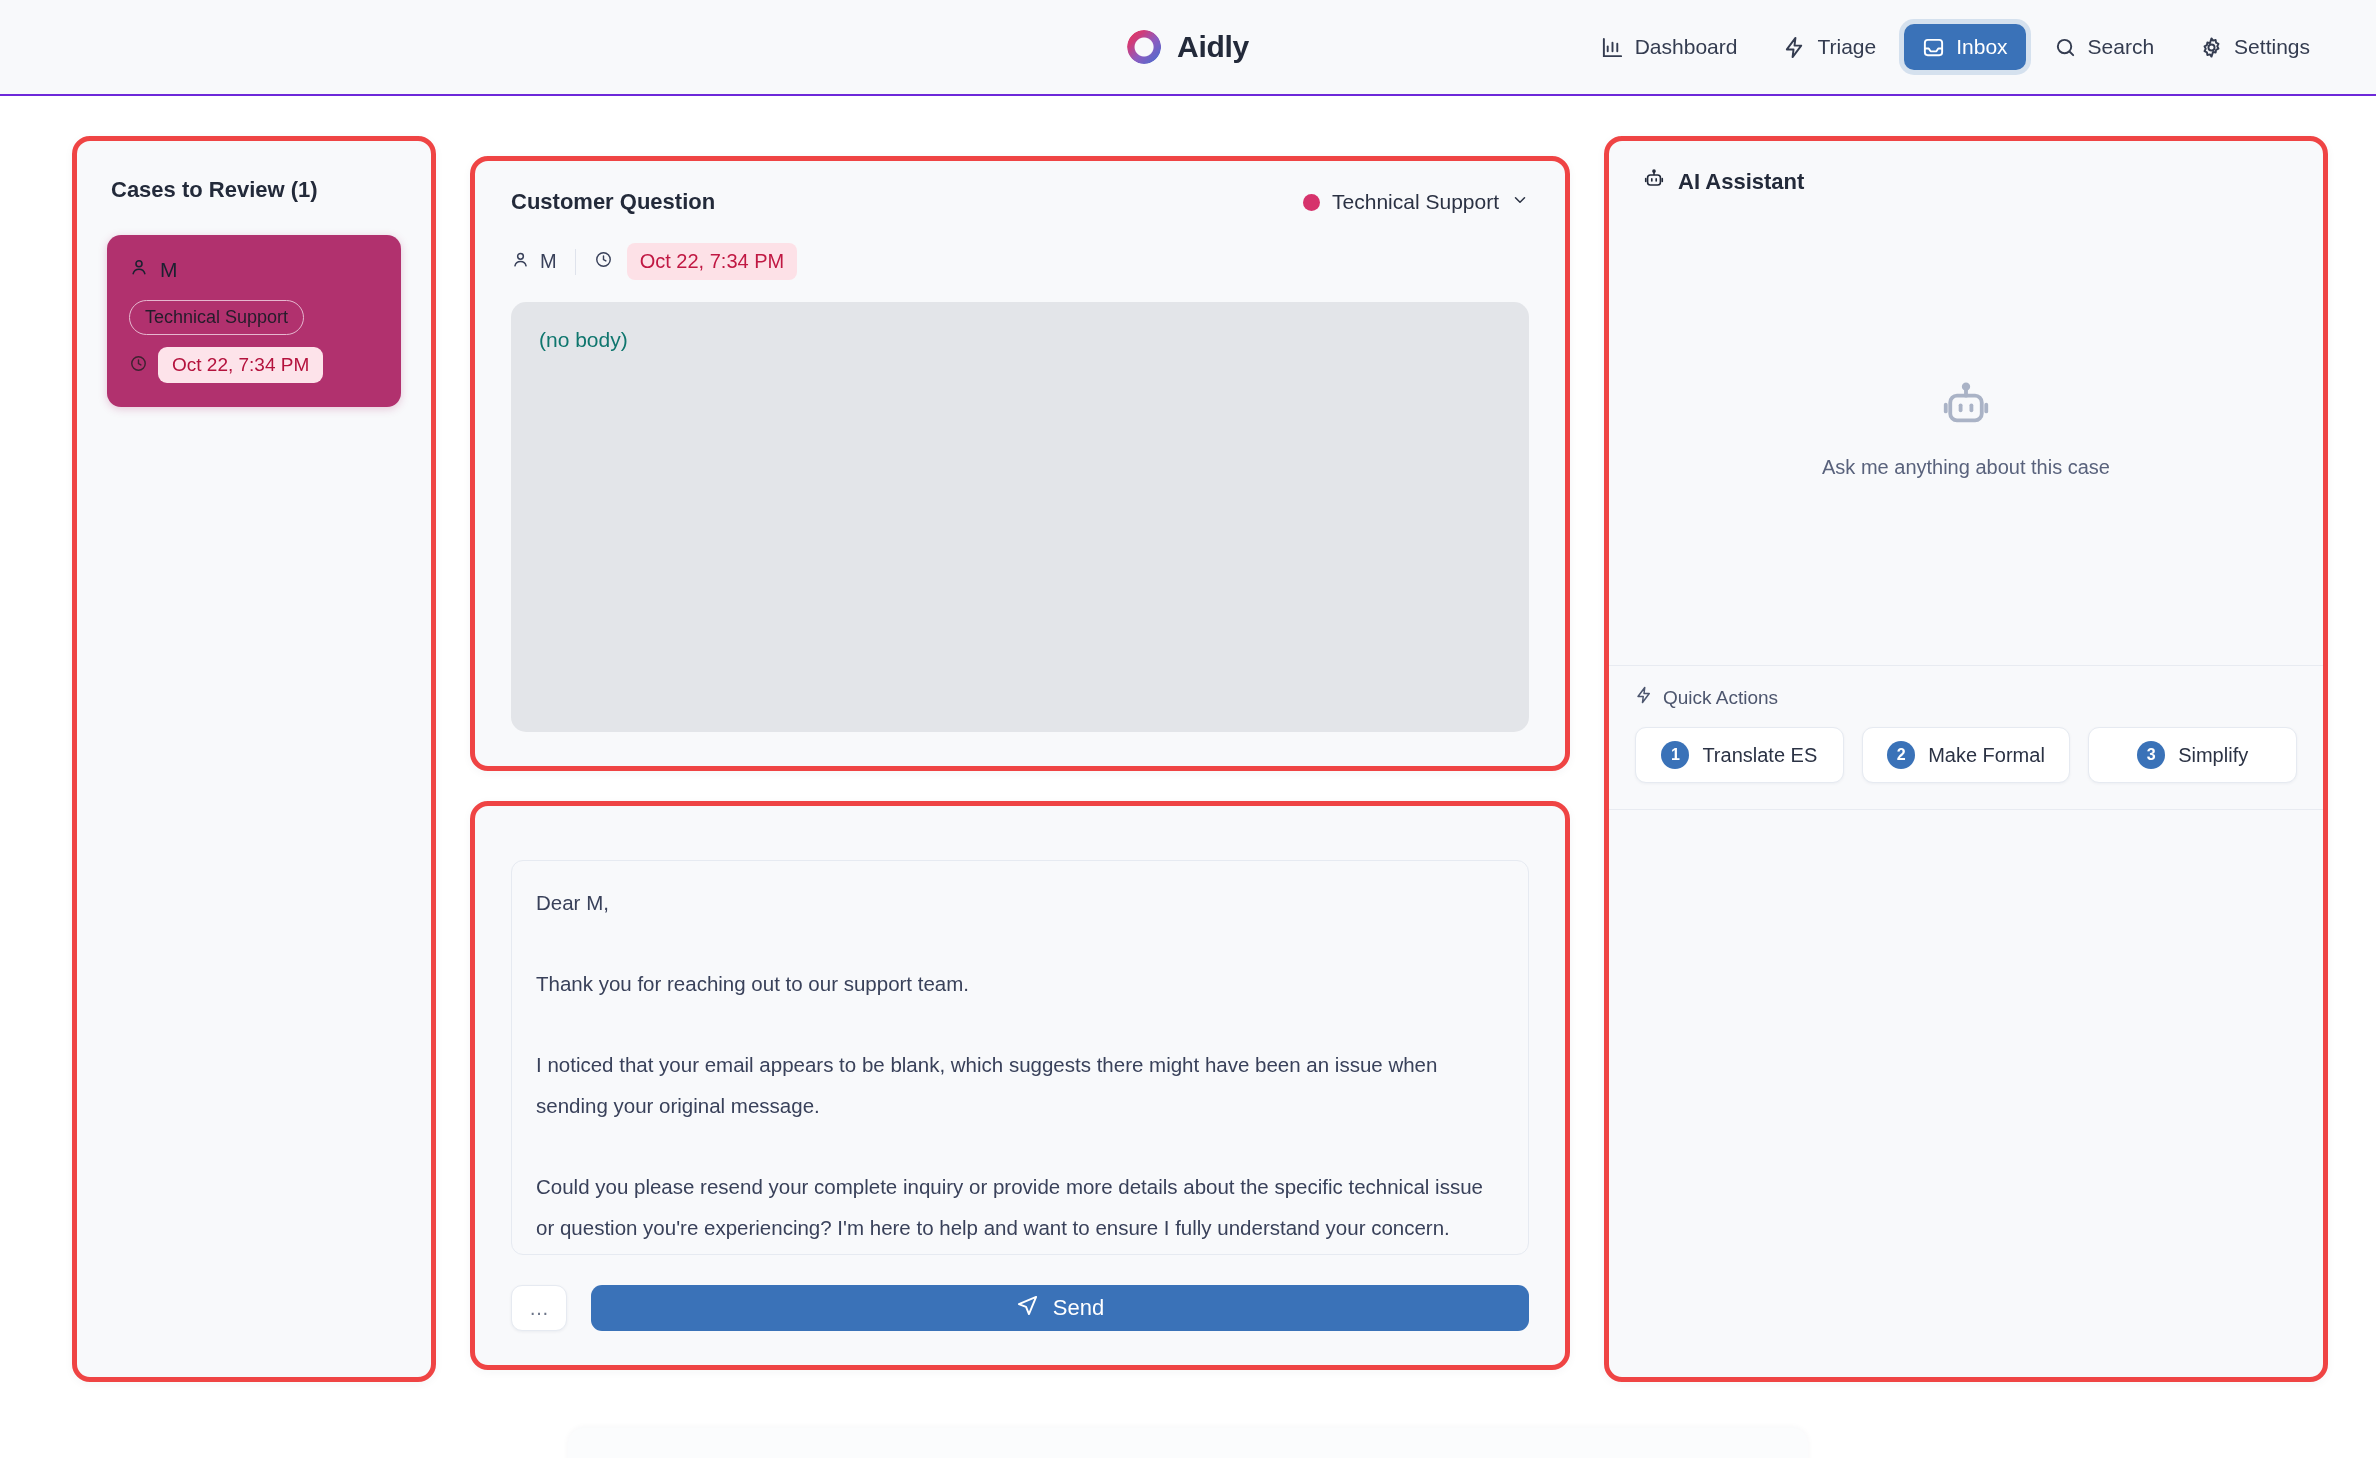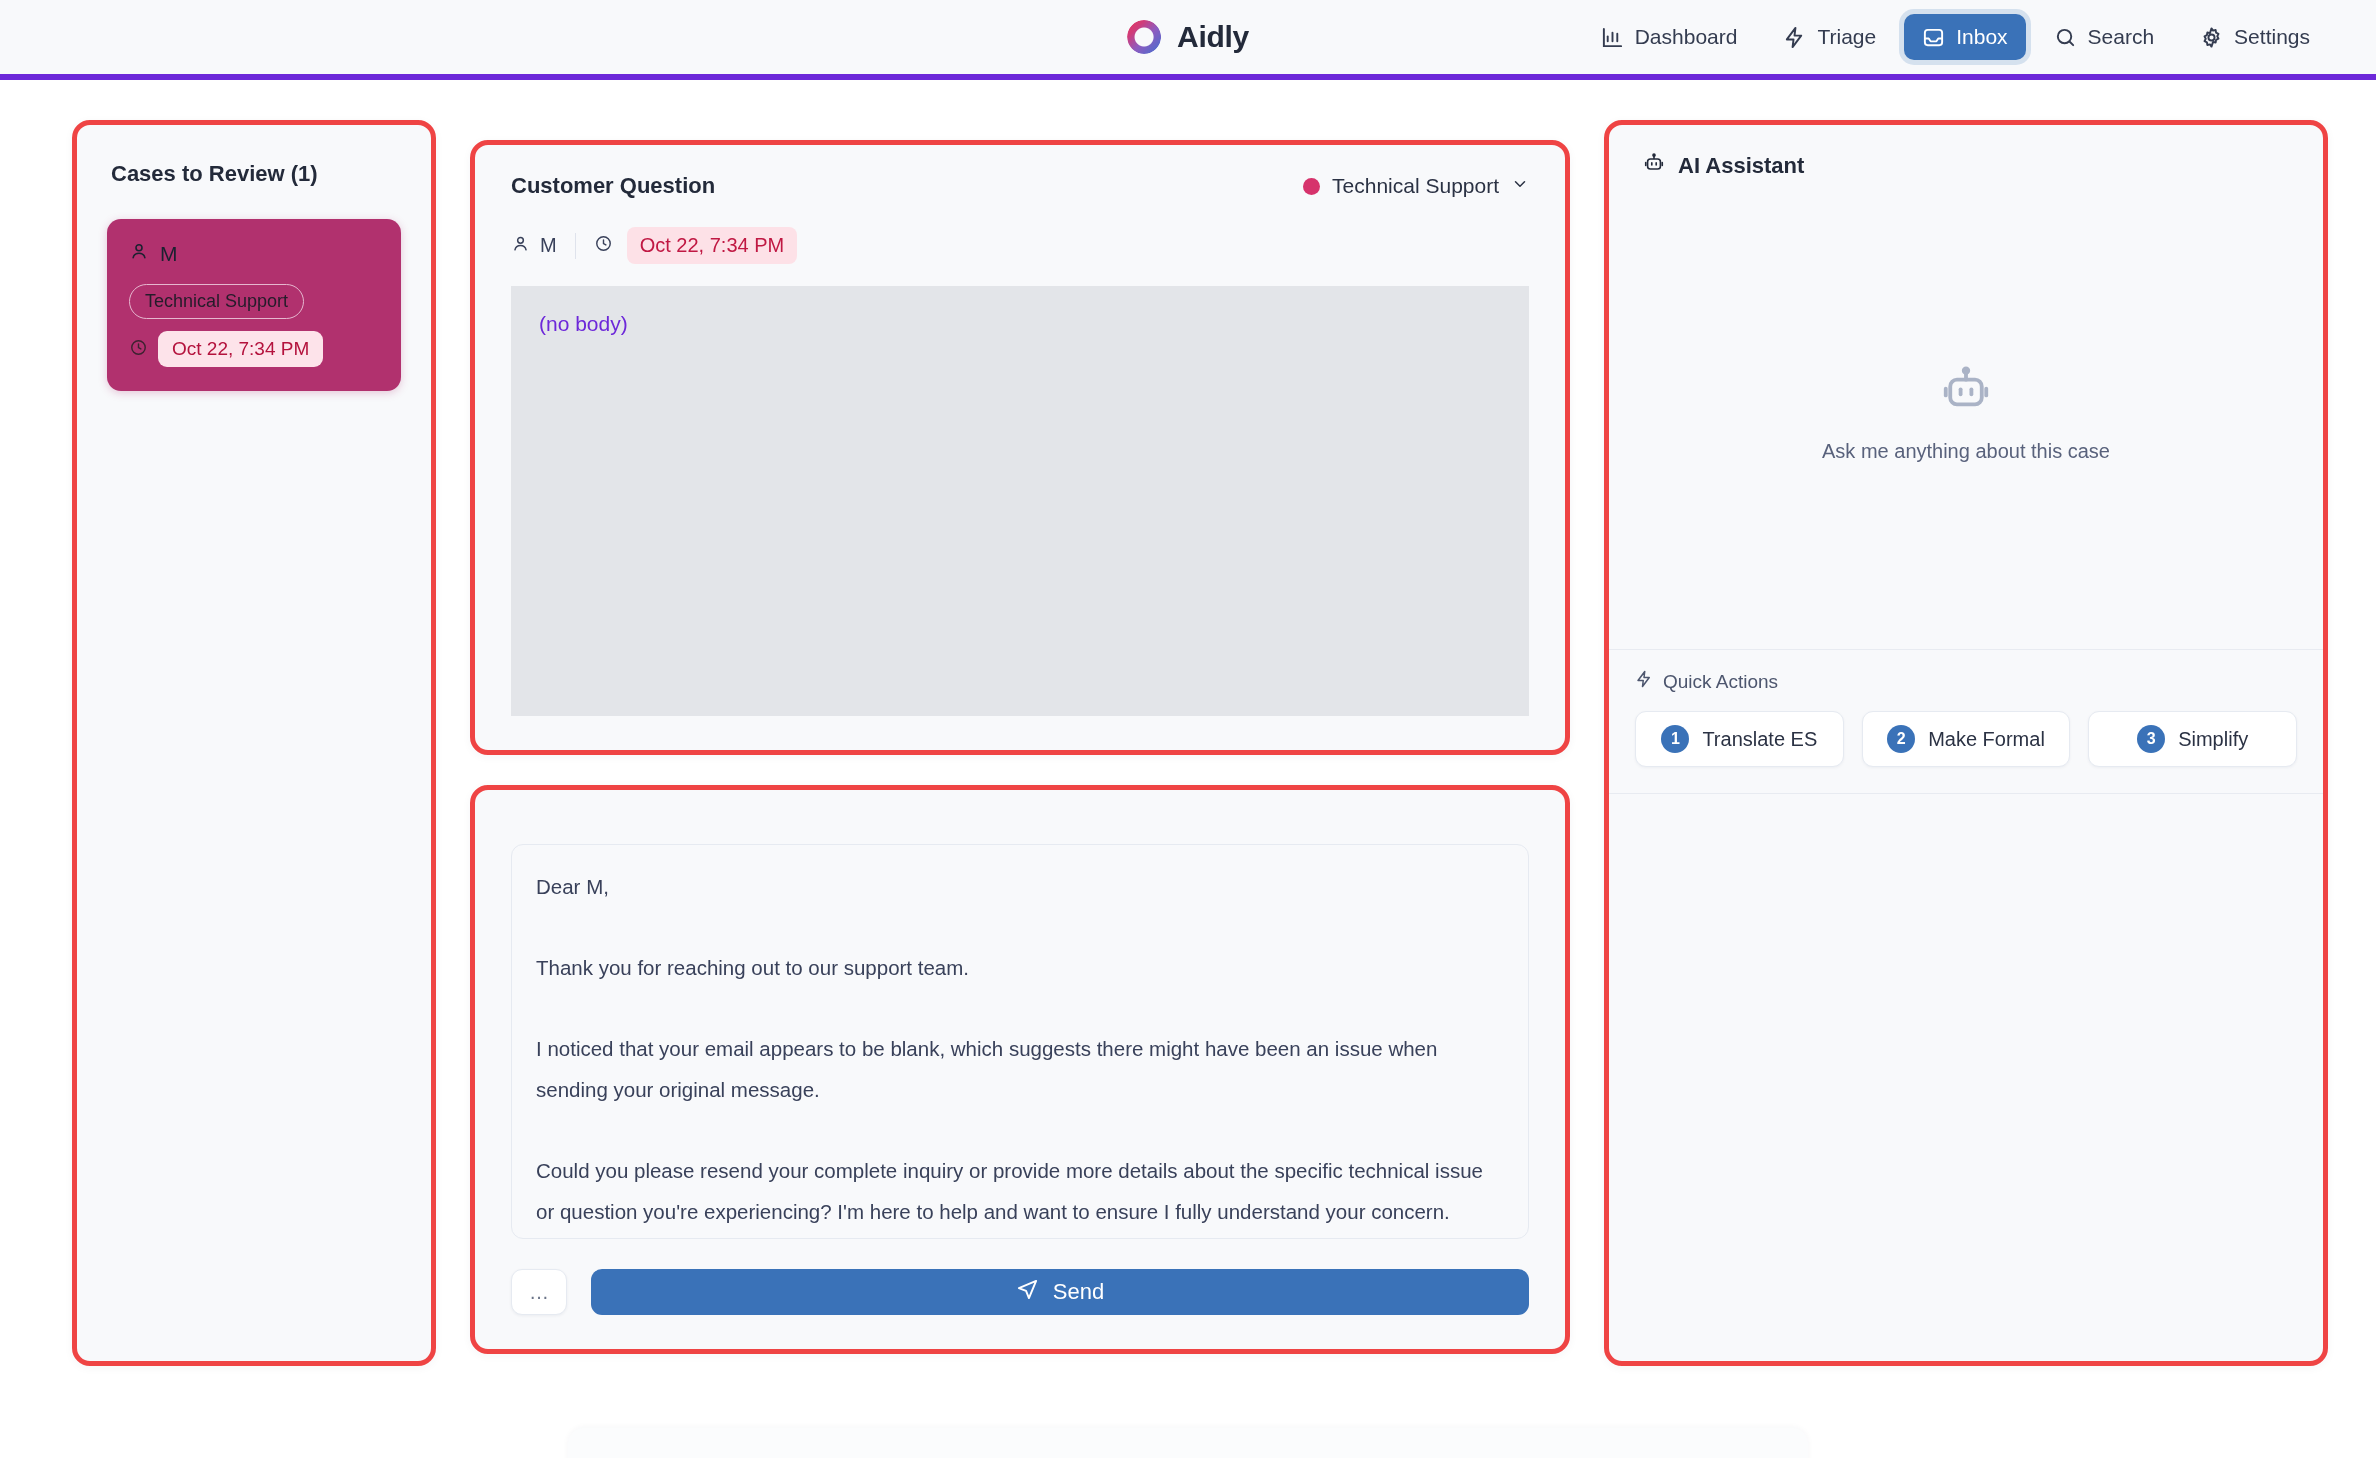--- a/index.html
+++ b/index.html
@@ -7,23 +7,23 @@
   html, body {
     width: 2376px; height: 1458px;
     background: #ffffff;
     font-family: "Liberation Sans", sans-serif;
     color: #2b3244;
     overflow: hidden;
   }
 
   
   .topbar {
-    height: 80px;
+    height: 96px;
     background: #f8f9fb;
-    border-bottom: 6px solid #6d28d9;
+    border-bottom: 2px solid #6d28d9;
     display: flex; align-items: center;
     position: relative;
     padding: 0 48px;
   }
   .brand {
     position: absolute; left: 50%; top: 50%;
     transform: translate(-50%, -50%);
     display: flex; align-items: center; gap: 16px;
   }
   .brand-logo {
@@ -96,23 +96,23 @@
   }
   .dot { width: 17px; height: 17px; border-radius: 50%; background: #d6336c; display: inline-block; }
 
   .meta-row { display: flex; align-items: center; gap: 14px; margin: 28px 0 22px; }
   .meta-chunk { display: flex; align-items: center; gap: 10px; font-size: 20px; color: #3a4considered; }
   .meta-chunk { color: #39415a; }
   .meta-div { width: 1px; height: 26px; background: #dfe3ec; margin: 0 4px; }
   .meta-time { background: #fde1e7; color: #c01843; border-radius: 8px; padding: 7px 13px; font-size: 20px; }
 
   .question-body {
-    background: #e3e5e9; border-radius: 0;
+    background: #e3e5e9; border-radius: 15px;
     min-height: 430px; padding: 26px 28px;
-    font-size: 21px; color: #6d28d9;
+    font-size: 21px; color: #0f766e;
   }
 
   .draft-card { padding: 28px 36px 34px; }
   .draft-area {
     margin-top: 26px;
     background: #f8f9fb;
     border: 1px solid #e6eaf1; border-radius: 12px;
     height: 395px; overflow: hidden;
     padding: 22px 24px;
     font-size: 20.5px; line-height: 1.98; color: #39415a;

